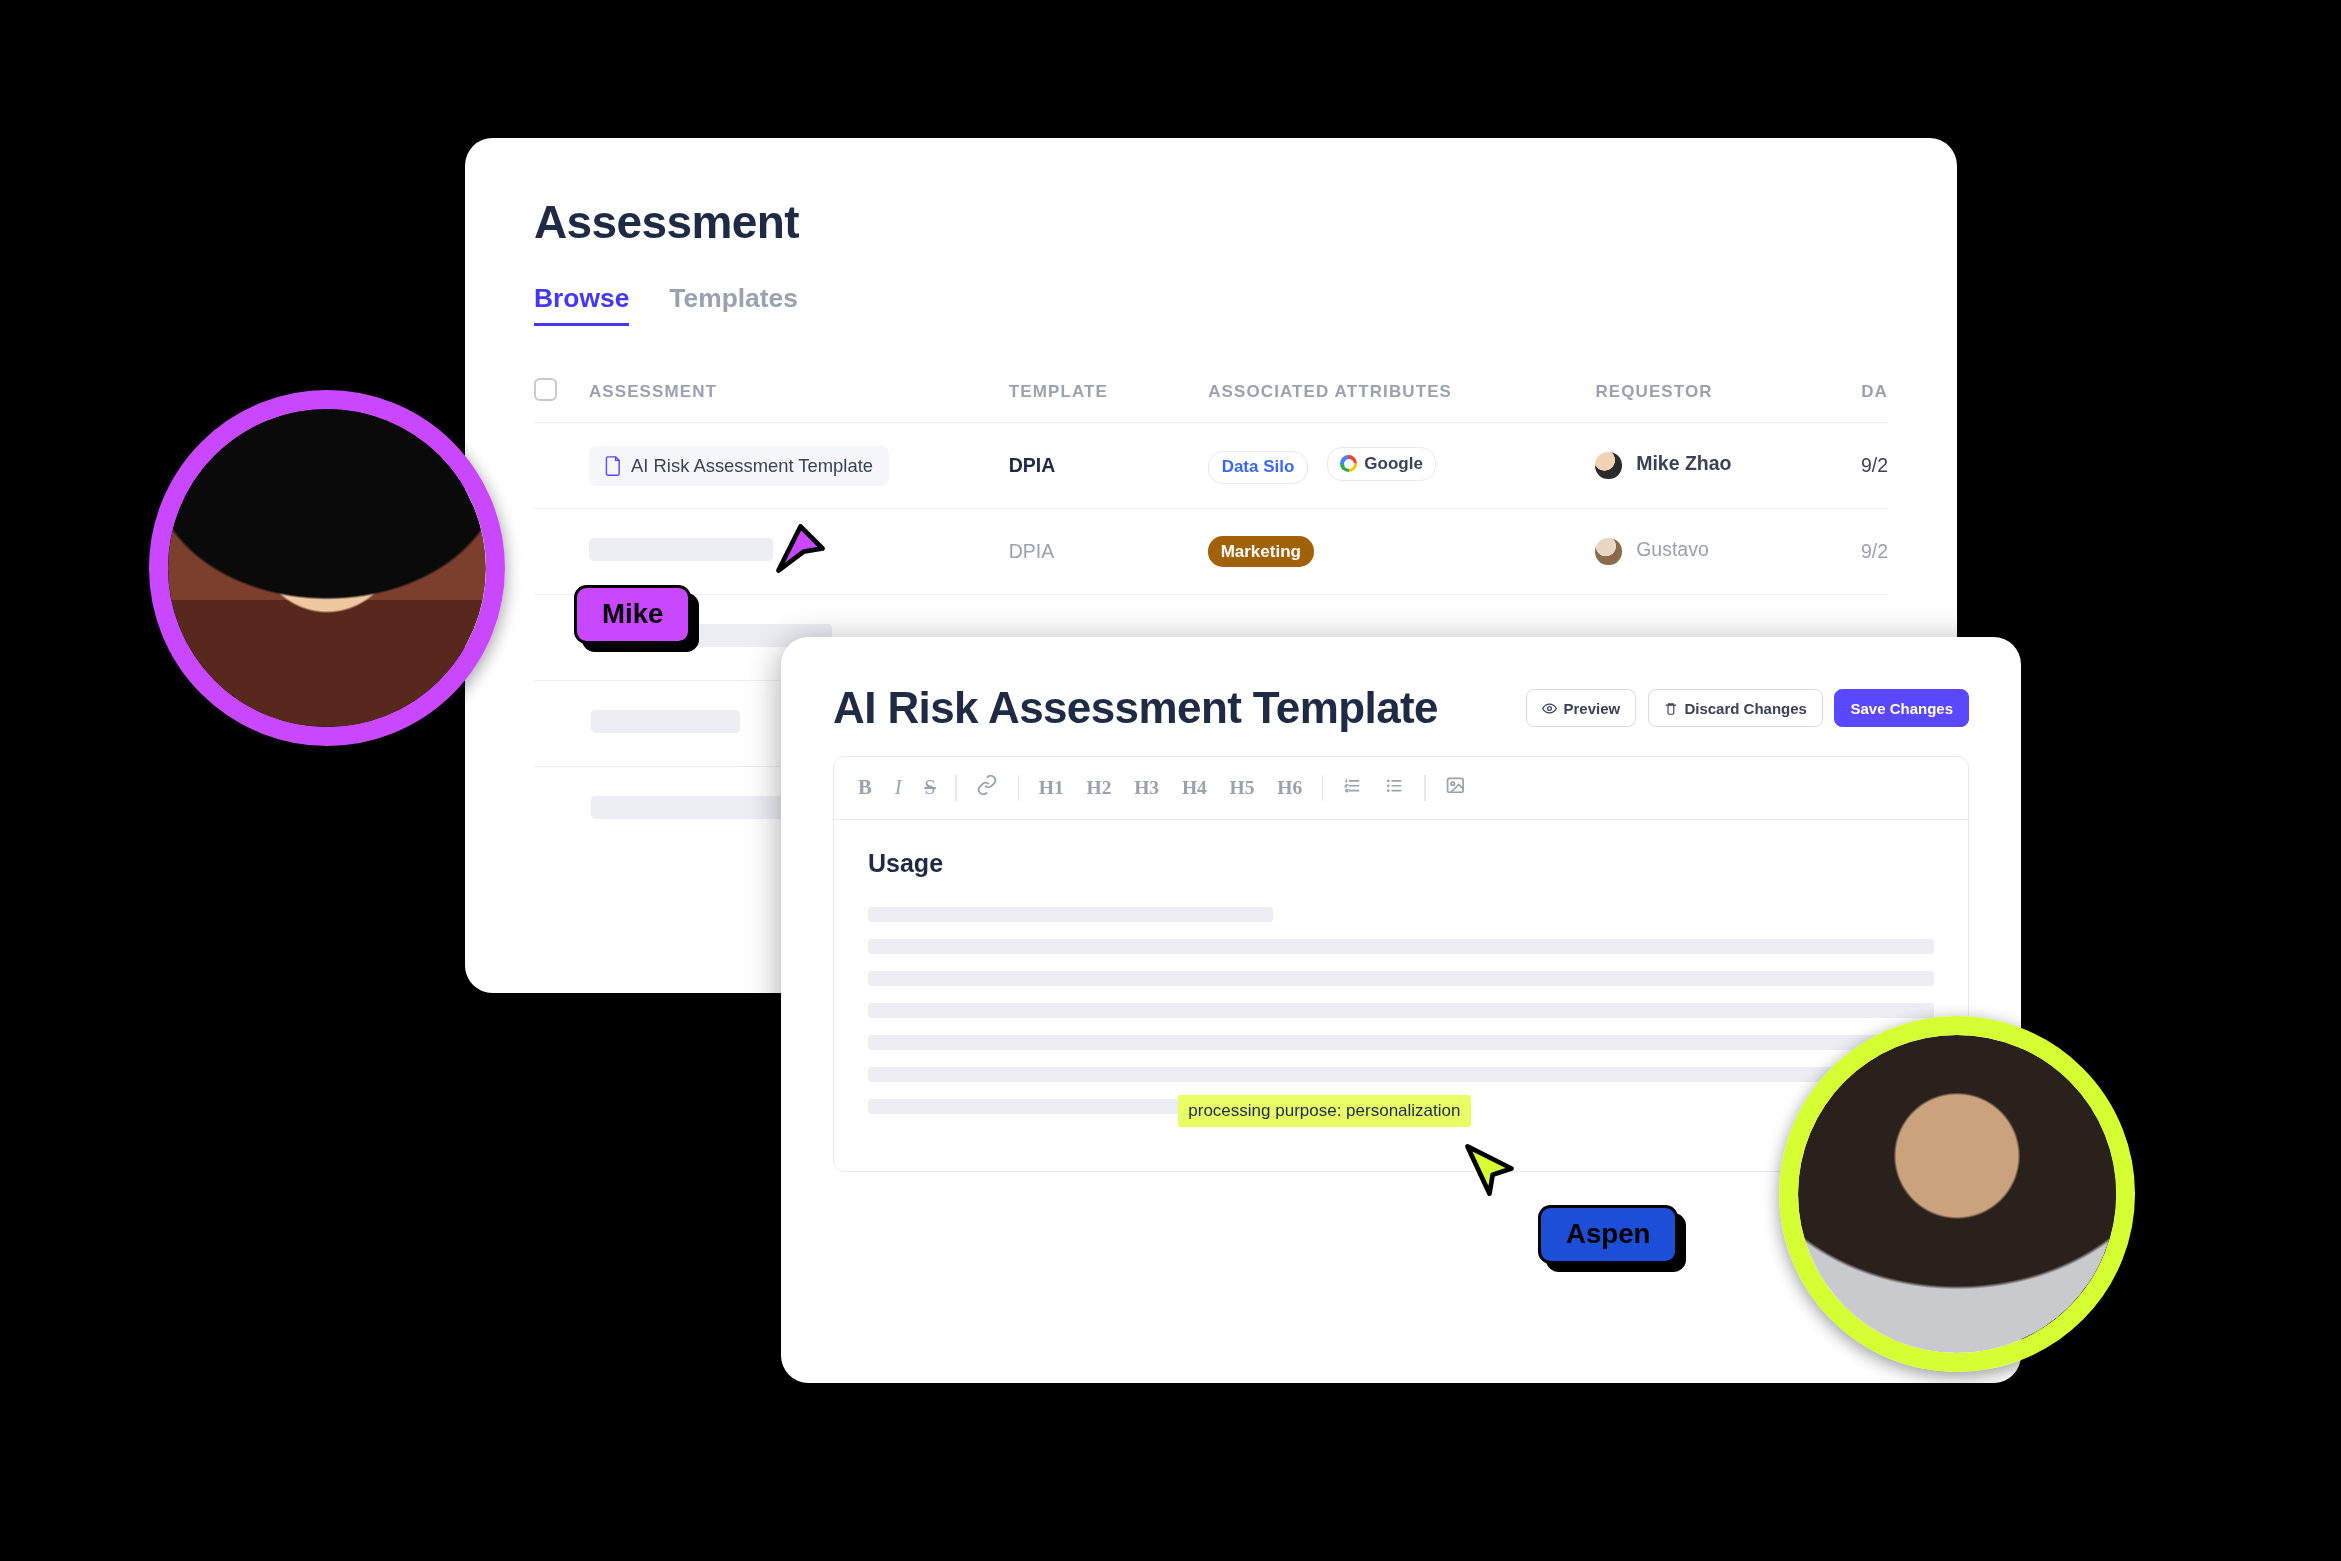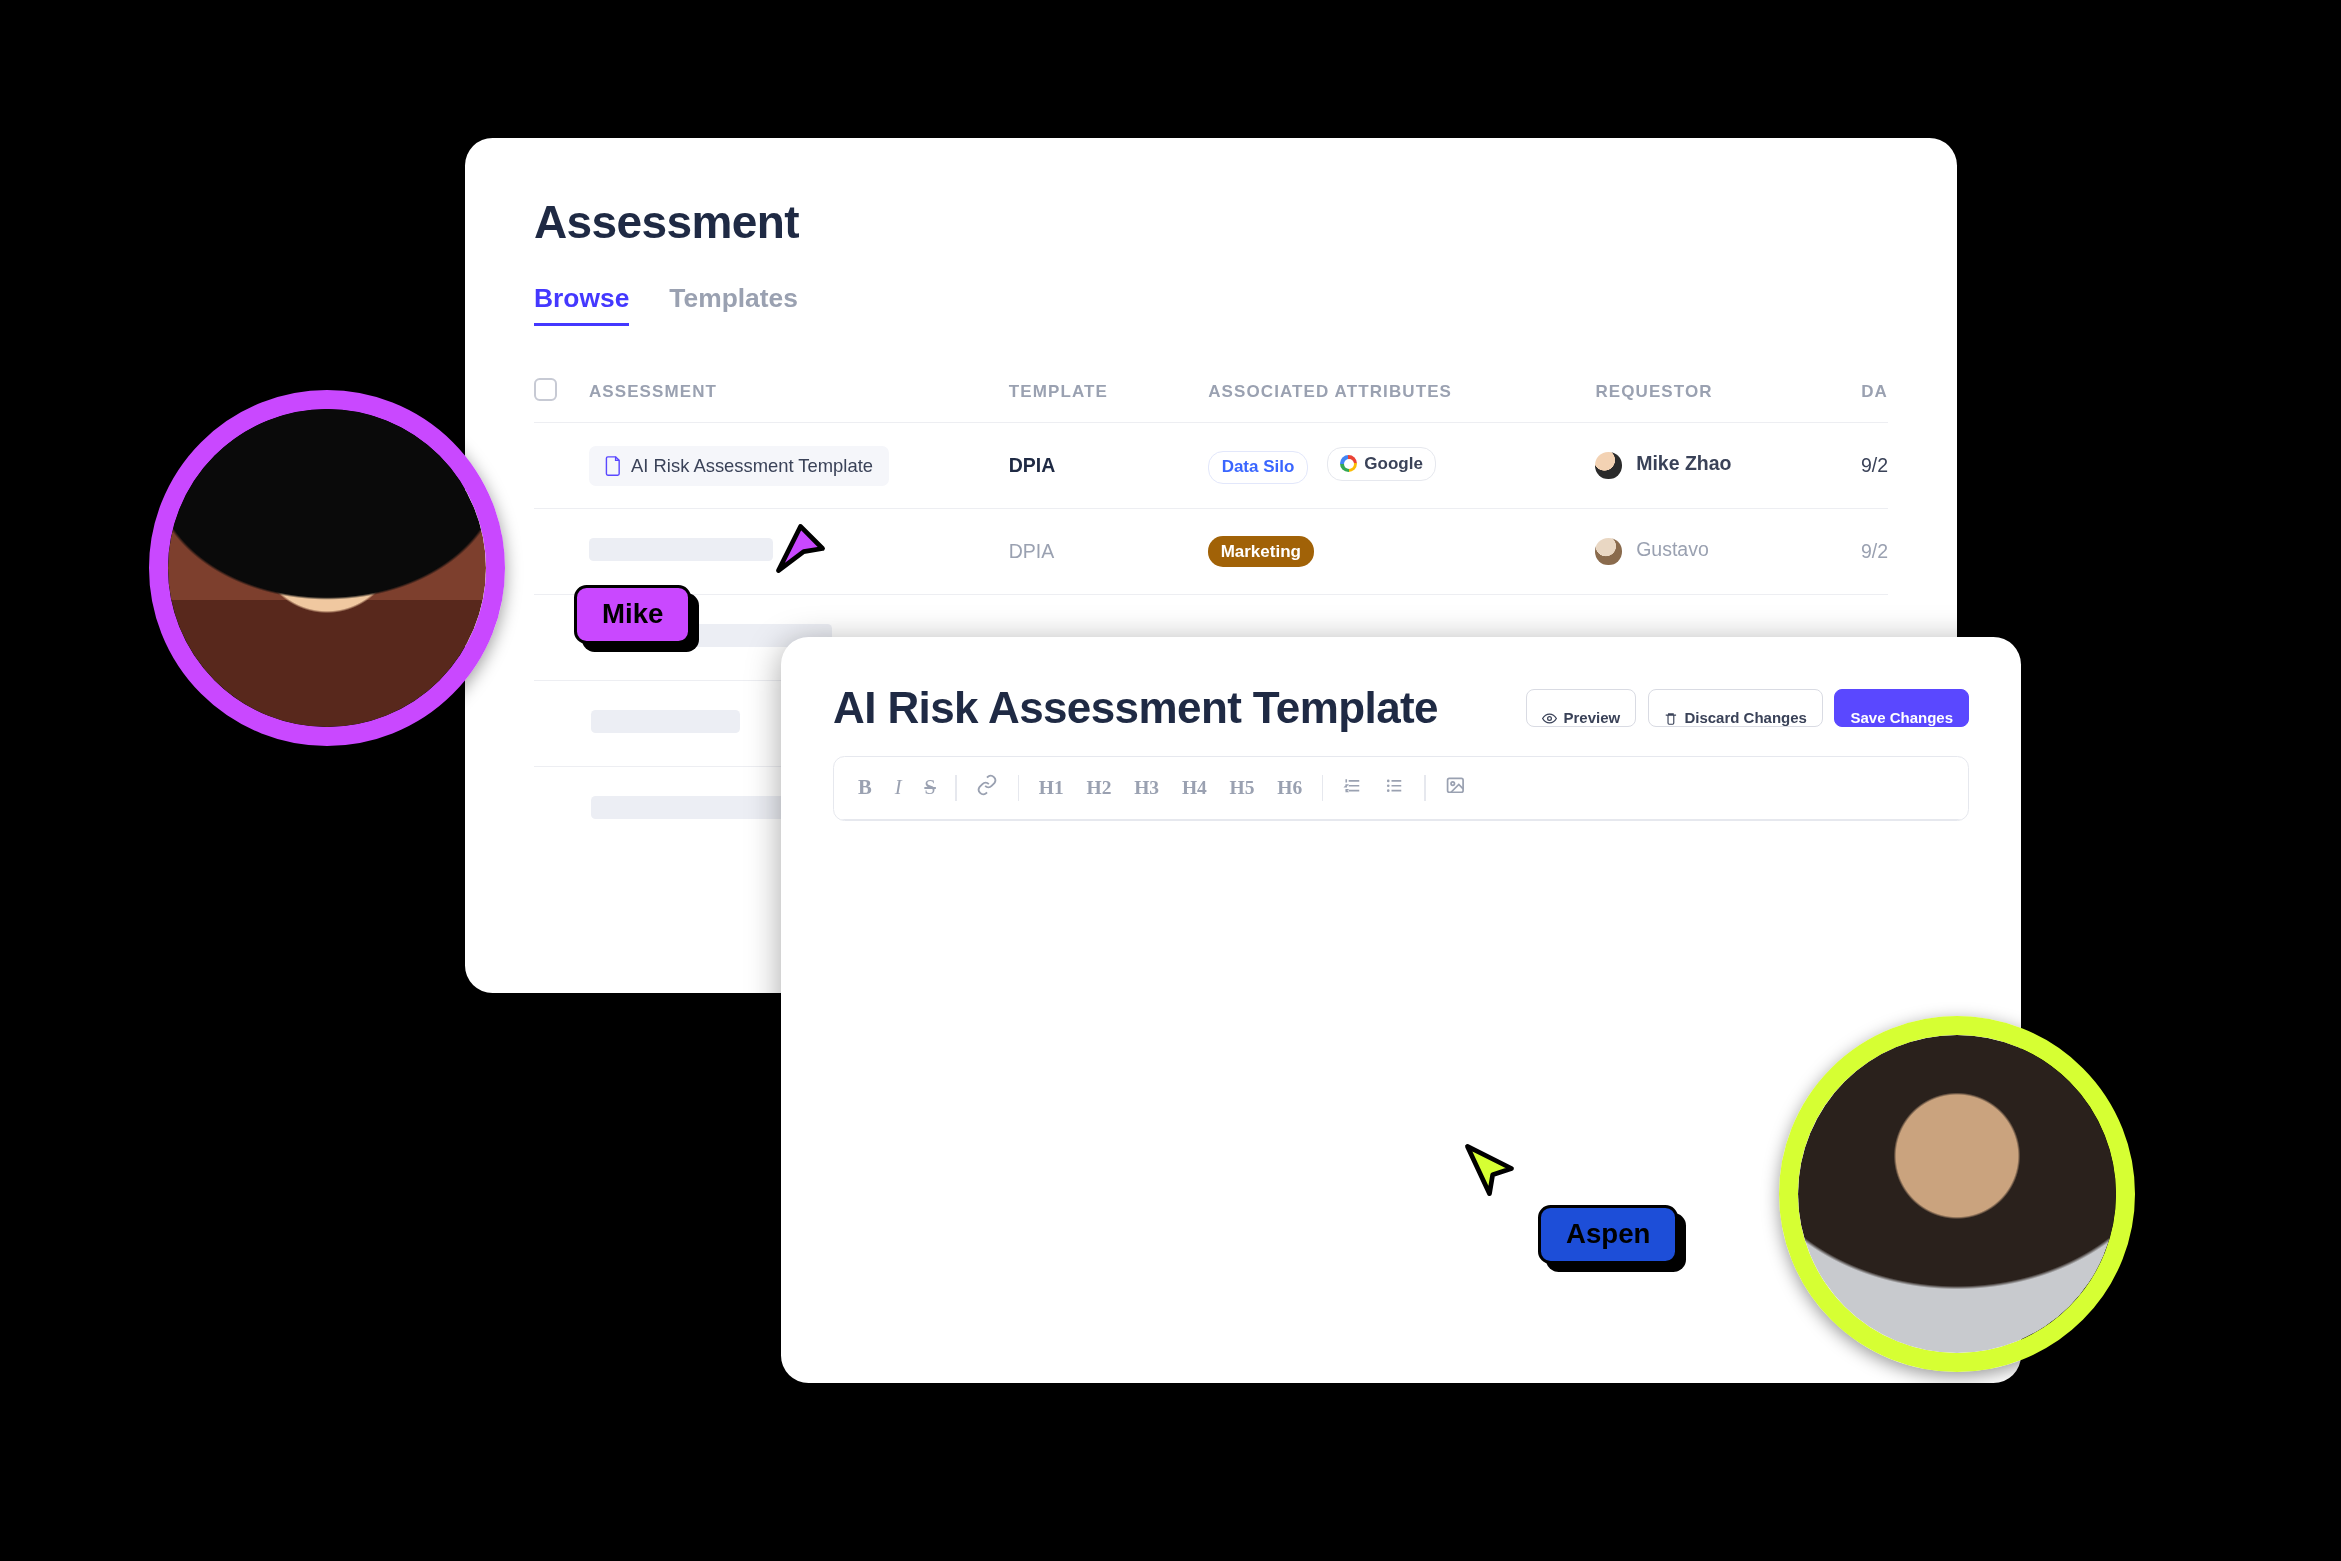--- a/index.html
+++ b/index.html
@@ -121,21 +121,21 @@
   }
   .editor-header {
     display: flex; align-items: center; justify-content: space-between;
     margin-bottom: 23px;
   }
   .editor-title {
     font-size: 44px; font-weight: 700; color: #1f2a44; letter-spacing: -0.6px;
   }
   .editor-actions { display: flex; gap: 11.5px; align-items: center; }
   .btn {
-    display: inline-flex; align-items: flex-end; gap: 6.9px;
+    display: inline-flex; align-items: center; gap: 6.9px;
     height: 38px; padding: 0 15px;
     border-radius: 8px; font-size: 15px; font-weight: 600;
     cursor: pointer;
   }
   .btn-ghost  { background: #fff; border: 1.7px solid #d9dbe3; color: #3a4258; }
   .btn-primary{ background: #5a48ff; color: #fff; border: 1.7px solid #5a48ff; }
 
   .editor-box {
     border: 1.7px solid #e6e8ee; border-radius: 11.5px; overflow: hidden;
   }
@@ -353,20 +353,33 @@
       <span class="tb-sep"></span>
       <span class="tb-btn">
         <svg width="20.7" height="20.7" viewBox="0 0 24 24">
             <rect x="3" y="4" width="18" height="16" rx="2" fill="none" stroke="#9aa1b1" stroke-width="2"></rect>
             <circle cx="9" cy="10" r="2" fill="none" stroke="#9aa1b1" stroke-width="2"></circle>
             <path d="M21 16l-5-5-9 9" fill="none" stroke="#9aa1b1" stroke-width="2"></path>
           </svg>
       </span>
     </div>
 
+    <div class="editor-body">
+      <div class="section-heading">Usage</div>
+      <div class="line" style="width:38%;"></div>
+      <div class="line" style="width:100%;"></div>
+      <div class="line" style="width:100%;"></div>
+      <div class="line" style="width:100%;"></div>
+      <div class="line" style="width:100%;"></div>
+      <div class="line" style="width:100%;"></div>
+      <div class="hl-wrap">
+        <div class="line" style="width:45%;"></div>
+        <span class="hl-text">processing purpose: personalization</span>
+      </div>
+    </div>
   </div>
 </div>
 
 <div class="presence presence-mike">
   <div class="photo photo-mike"></div>
 </div>
 <div class="presence presence-aspen">
   <div class="photo photo-aspen"></div>
 </div>
 

